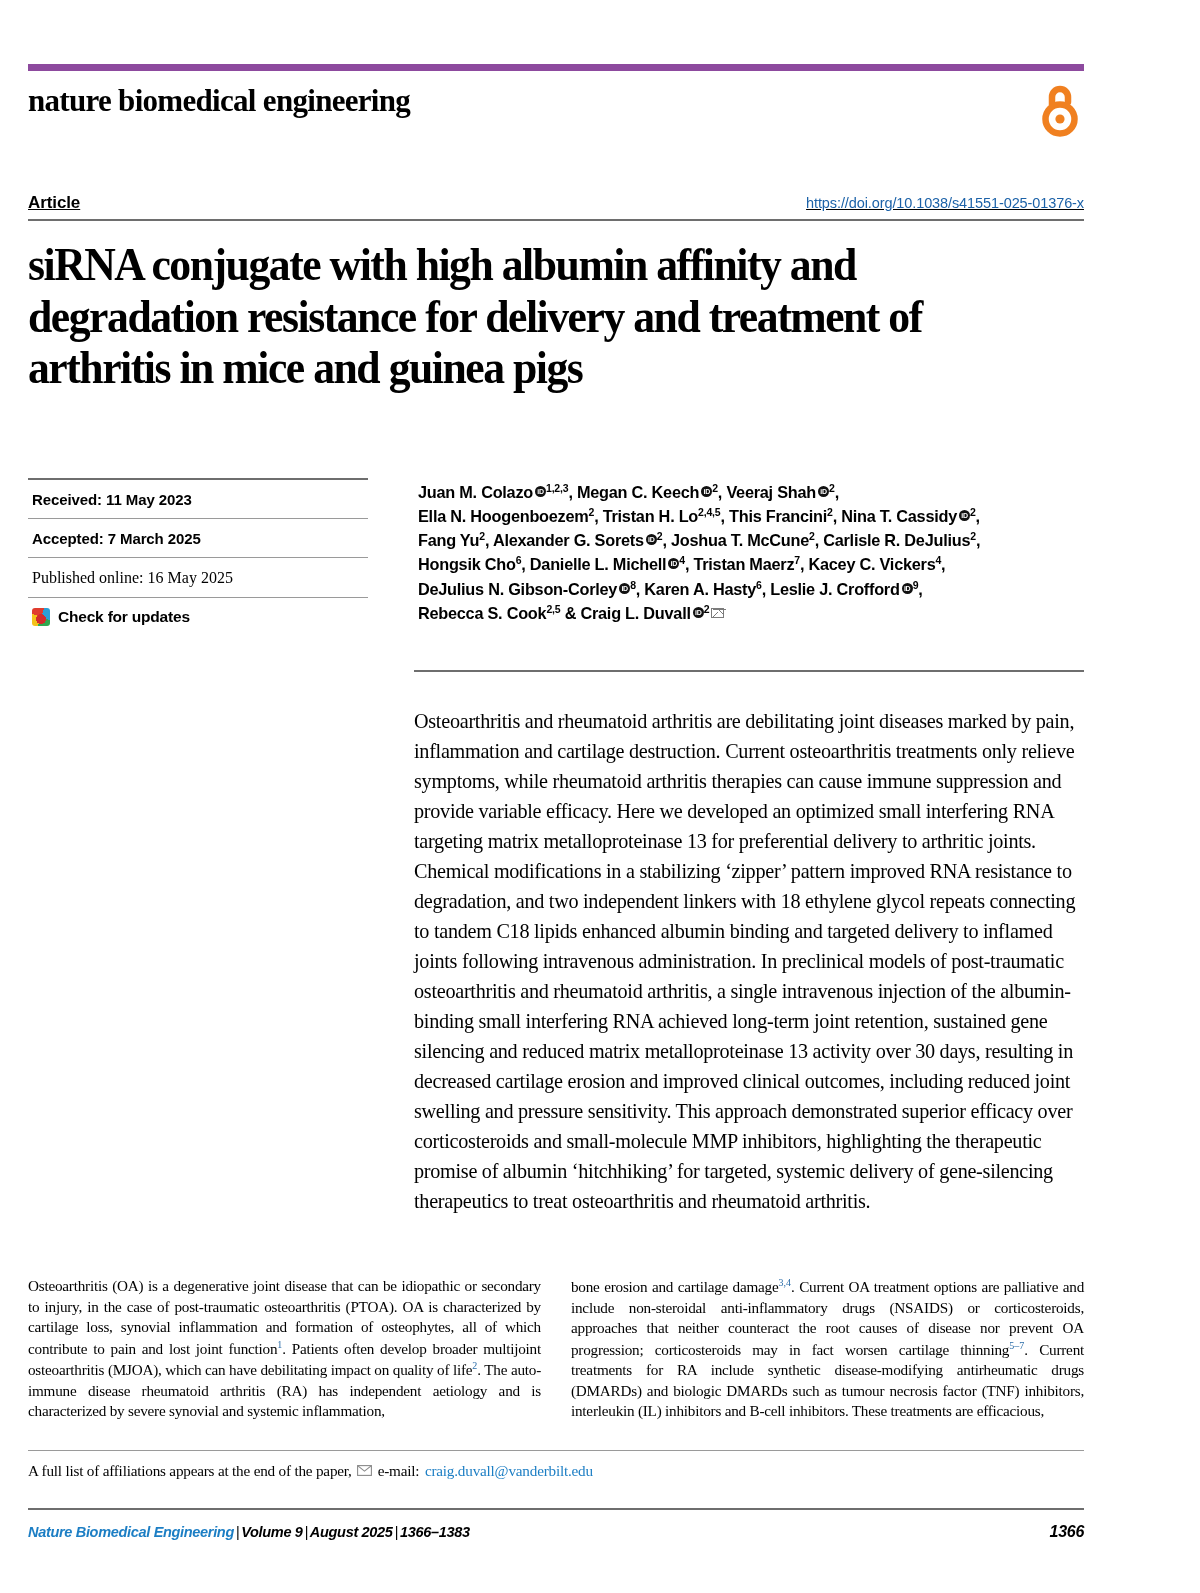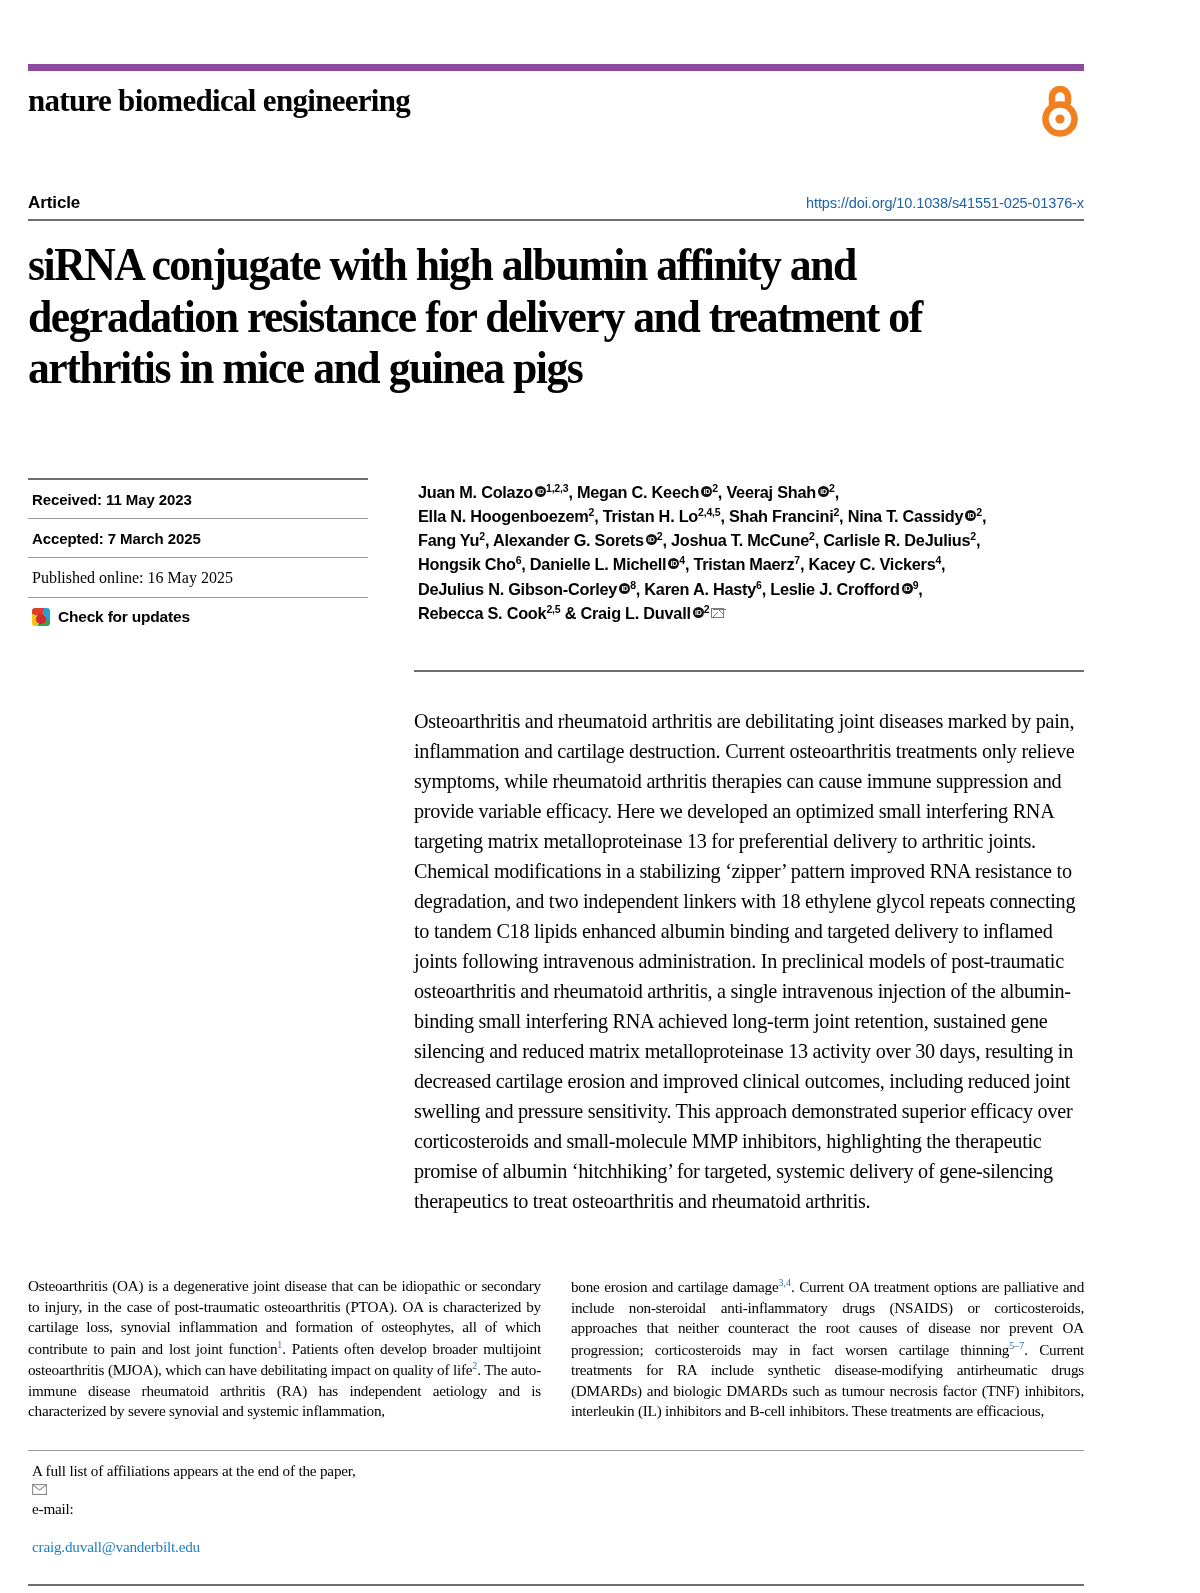--- a/index.html
+++ b/index.html
@@ -46,20 +46,21 @@
   }
   .oa-icon { margin-top: -4px; margin-right: 2px; }
 
   
   .article-row {
     display: flex;
     align-items: baseline;
     justify-content: space-between;
     width: 1056px;
     margin-top: 52px;
+    text-decoration: underline;
   }
   .article-label {
     font-size: 17px;
     font-weight: bold;
     letter-spacing: -0.1px;
   }
   .doi-link {
     font-size: 14.5px;
     color: #1c62a8;
     text-decoration: none;
@@ -226,21 +227,20 @@
   }
   .aff-line {
     width: 1056px;
     font-family: "Liberation Serif", serif;
     font-size: 15.2px;
     letter-spacing: -0.2px;
     padding-top: 11px;
     display: flex;
     align-items: baseline;
     gap: 1px;
-    flex-direction: column;
   }
   .aff-line .mail-ico { margin: 0 5px 0 4px; }
   .email-link { color: #1c7ec4; text-decoration: none; }
 
   .footer-rule {
     width: 1056px;
     height: 2px;
     background: #6e6e6e;
     margin-top: 28px;
   }
@@ -303,21 +303,21 @@
       <div class="check-row">
         <span class="crossmark"></span>
         <span class="check-label">Check for updates</span>
       </div>
     </div>
 
     <div class="author-col">
       <div class="authors">
         <div><span>Juan M. Colazo</span><span class="orcid"></span><sup>1,2,3</sup>, <span>Megan C. Keech</span><span class="orcid"></span><sup>2</sup>, <span>Veeraj Shah</span><span class="orcid"></span><sup>2</sup>,</div>
 
-        <div><span>Ella N. Hoogenboezem</span><sup>2</sup>, <span>Tristan H. Lo</span><sup>2,4,5</sup>, <span>Shah Francini</span><sup>2</sup>, <span>Nina T. Cassidy</span><span class="orcid"></span><sup>2</sup>,</div>
+        <div><span>Ella N. Hoogenboezem</span><sup>2</sup>, <span>Tristan H. Lo</span><sup>2,4,5</sup>, <span>This Francini</span><sup>2</sup>, <span>Nina T. Cassidy</span><span class="orcid"></span><sup>2</sup>,</div>
 
         <div><span>Fang Yu</span><sup>2</sup>, <span>Alexander G. Sorets</span><span class="orcid"></span><sup>2</sup>, <span>Joshua T. McCune</span><sup>2</sup>, <span>Carlisle R. DeJulius</span><sup>2</sup>,</div>
 
         <div><span>Hongsik Cho</span><sup>6</sup>, <span>Danielle L. Michell</span><span class="orcid"></span><sup>4</sup>, <span>Tristan Maerz</span><sup>7</sup>, <span>Kacey C. Vickers</span><sup>4</sup>,</div>
 
         <div><span>DeJulius N. Gibson-Corley</span><span class="orcid"></span><sup>8</sup>, <span>Karen A. Hasty</span><sup>6</sup>, <span>Leslie J. Crofford</span><span class="orcid"></span><sup>9</sup>,</div>
 
         <div><span>Rebecca S. Cook</span><sup>2,5</sup> <span>&amp;</span> <span>Craig L. Duvall</span><span class="orcid"></span><sup>2</sup><span class="envelope-glyph"></span></div>
       </div>
     </div>

